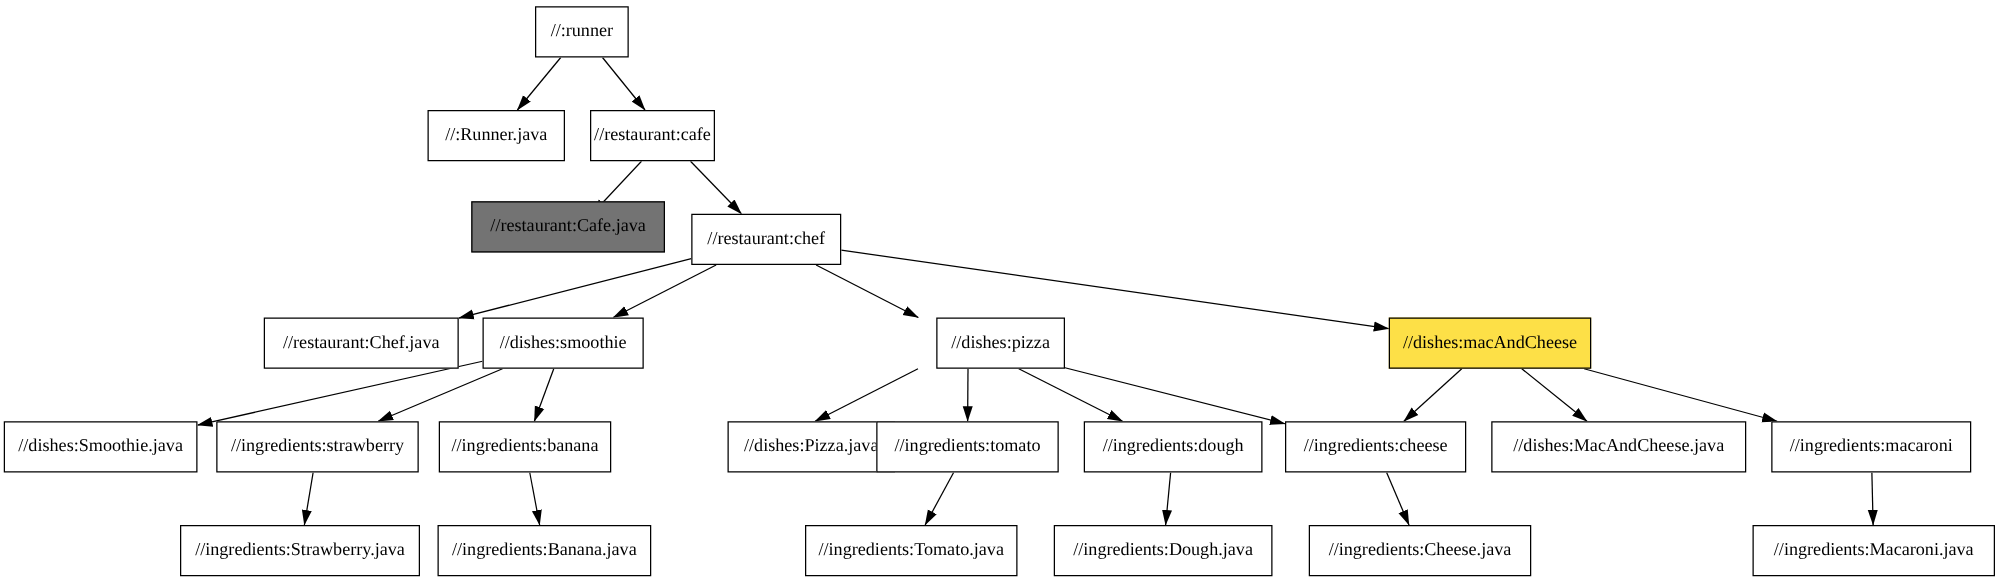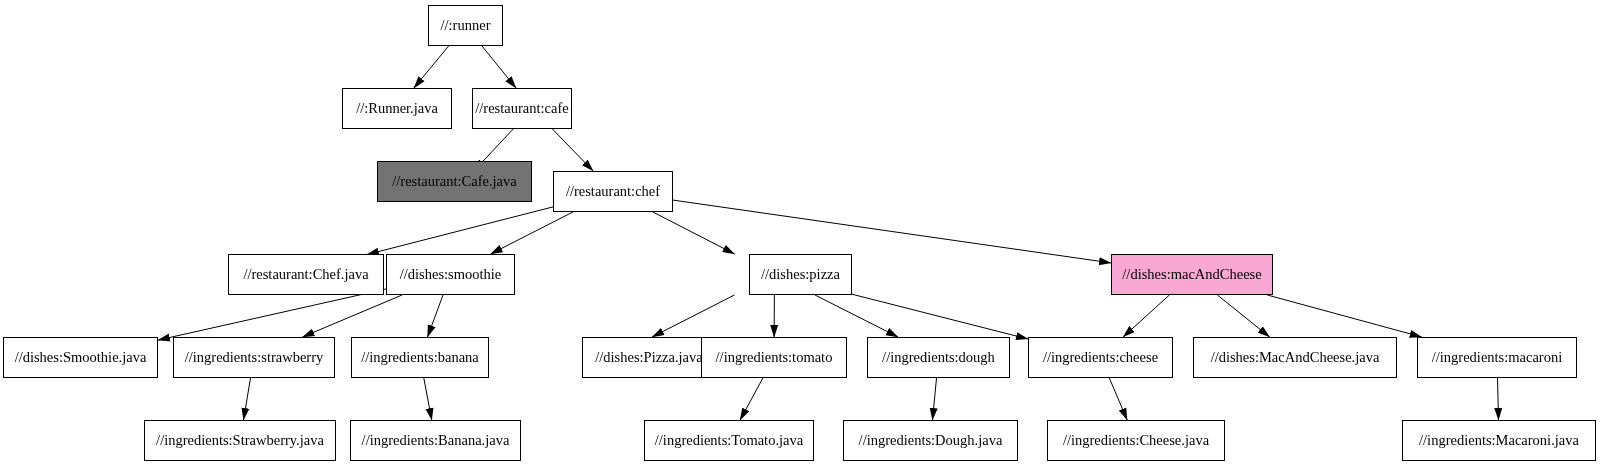--- a/index.html
+++ b/index.html
@@ -72,24 +72,24 @@
         <line x1="1267.3" y1="295.0" x2="1421.7" y2="337.0" stroke="#000000" stroke-width="1" marker-end="url(#arrowhead)"></line>
         <line x1="1497.5" y1="378.0" x2="1498.5" y2="420.0" stroke="#000000" stroke-width="1" marker-end="url(#arrowhead)"></line>
       </g>
   </svg>
   <div id="nodes">
       <div class="node" style="left: 428px; top: 5px; width: 75px; height: 41px; background: rgb(255, 255, 255); border-color: rgb(0, 0, 0); color: rgb(0, 0, 0);">//:runner</div>
       <div class="node" style="left: 342px; top: 88px; width: 110px; height: 41px; background: rgb(255, 255, 255); border-color: rgb(0, 0, 0); color: rgb(0, 0, 0);">//:Runner.java</div>
       <div class="node" style="left: 472px; top: 88px; width: 100px; height: 41px; background: rgb(255, 255, 255); border-color: rgb(0, 0, 0); color: rgb(0, 0, 0);">//restaurant:cafe</div>
       <div class="node" style="left: 377px; top: 161px; width: 155px; height: 41px; background: #737373; border-color: rgb(0, 0, 0); color: rgb(0, 0, 0);">//restaurant:Cafe.java</div>
       <div class="node" style="left: 553px; top: 171px; width: 120px; height: 41px; background: rgb(255, 255, 255); border-color: rgb(0, 0, 0); color: rgb(0, 0, 0);">//restaurant:chef</div>
-      <div class="node" style="left: 211px; top: 254px; width: 156px; height: 41px; background: rgb(255, 255, 255); border-color: rgb(0, 0, 0); color: rgb(0, 0, 0); margin-left: 17px;">//restaurant:Chef.java</div>
+      <div class="node" style="left: 211px; top: 254px; width: 156px; height: 41px; background: rgb(255, 255, 255); border-color: rgb(0, 0, 0); color: rgb(0, 0, 0);">//restaurant:Chef.java</div>
       <div class="node" style="left: 386px; top: 254px; width: 129px; height: 41px; background: rgb(255, 255, 255); border-color: rgb(0, 0, 0); color: rgb(0, 0, 0);">//dishes:smoothie</div>
       <div class="node" style="left: 749px; top: 254px; width: 103px; height: 41px; background: rgb(255, 255, 255); border-color: rgb(0, 0, 0); color: #000000;">//dishes:pizza</div>
-      <div class="node" style="left: 1111px; top: 254px; width: 162px; height: 41px; background: #f9a8d4; border-color: rgb(0, 0, 0); color: rgb(0, 0, 0);">//dishes:macAndCheese</div>
+      <div class="node" style="left: 1111px; top: 254px; width: 162px; height: 41px; background: #fde047; border-color: rgb(0, 0, 0); color: rgb(0, 0, 0);">//dishes:macAndCheese</div>
       <div class="node" style="left: 3px; top: 337px; width: 155px; height: 41px; background: rgb(255, 255, 255); border-color: rgb(0, 0, 0); color: rgb(0, 0, 0);">//dishes:Smoothie.java</div>
       <div class="node" style="left: 173px; top: 337px; width: 162px; height: 41px; background: rgb(255, 255, 255); border-color: rgb(0, 0, 0); color: rgb(0, 0, 0);">//ingredients:strawberry</div>
       <div class="node" style="left: 351px; top: 337px; width: 138px; height: 41px; background: rgb(255, 255, 255); border-color: rgb(0, 0, 0); color: rgb(0, 0, 0);">//ingredients:banana</div>
       <div class="node" style="left: 545px; top: 337px; width: 134px; height: 41px; background: rgb(255, 255, 255); border-color: rgb(0, 0, 0); color: rgb(0, 0, 0); margin-left: 37px;">//dishes:Pizza.java</div>
       <div class="node" style="left: 701px; top: 337px; width: 146px; height: 41px; background: rgb(255, 255, 255); border-color: rgb(0, 0, 0); color: rgb(0, 0, 0);">//ingredients:tomato</div>
       <div class="node" style="left: 867px; top: 337px; width: 143px; height: 41px; background: rgb(255, 255, 255); border-color: rgb(0, 0, 0); color: rgb(0, 0, 0);">//ingredients:dough</div>
       <div class="node" style="left: 1028px; top: 337px; width: 145px; height: 41px; background: rgb(255, 255, 255); border-color: rgb(0, 0, 0); color: rgb(0, 0, 0);">//ingredients:cheese</div>
       <div class="node" style="left: 1193px; top: 337px; width: 204px; height: 41px; background: rgb(255, 255, 255); border-color: rgb(0, 0, 0); color: rgb(0, 0, 0);">//dishes:MacAndCheese.java</div>
       <div class="node" style="left: 1417px; top: 337px; width: 160px; height: 41px; background: rgb(255, 255, 255); border-color: rgb(0, 0, 0); color: rgb(0, 0, 0);">//ingredients:macaroni</div>
       <div class="node" style="left: 144px; top: 420px; width: 192px; height: 41px; background: rgb(255, 255, 255); border-color: rgb(0, 0, 0); color: rgb(0, 0, 0);">//ingredients:Strawberry.java</div>

